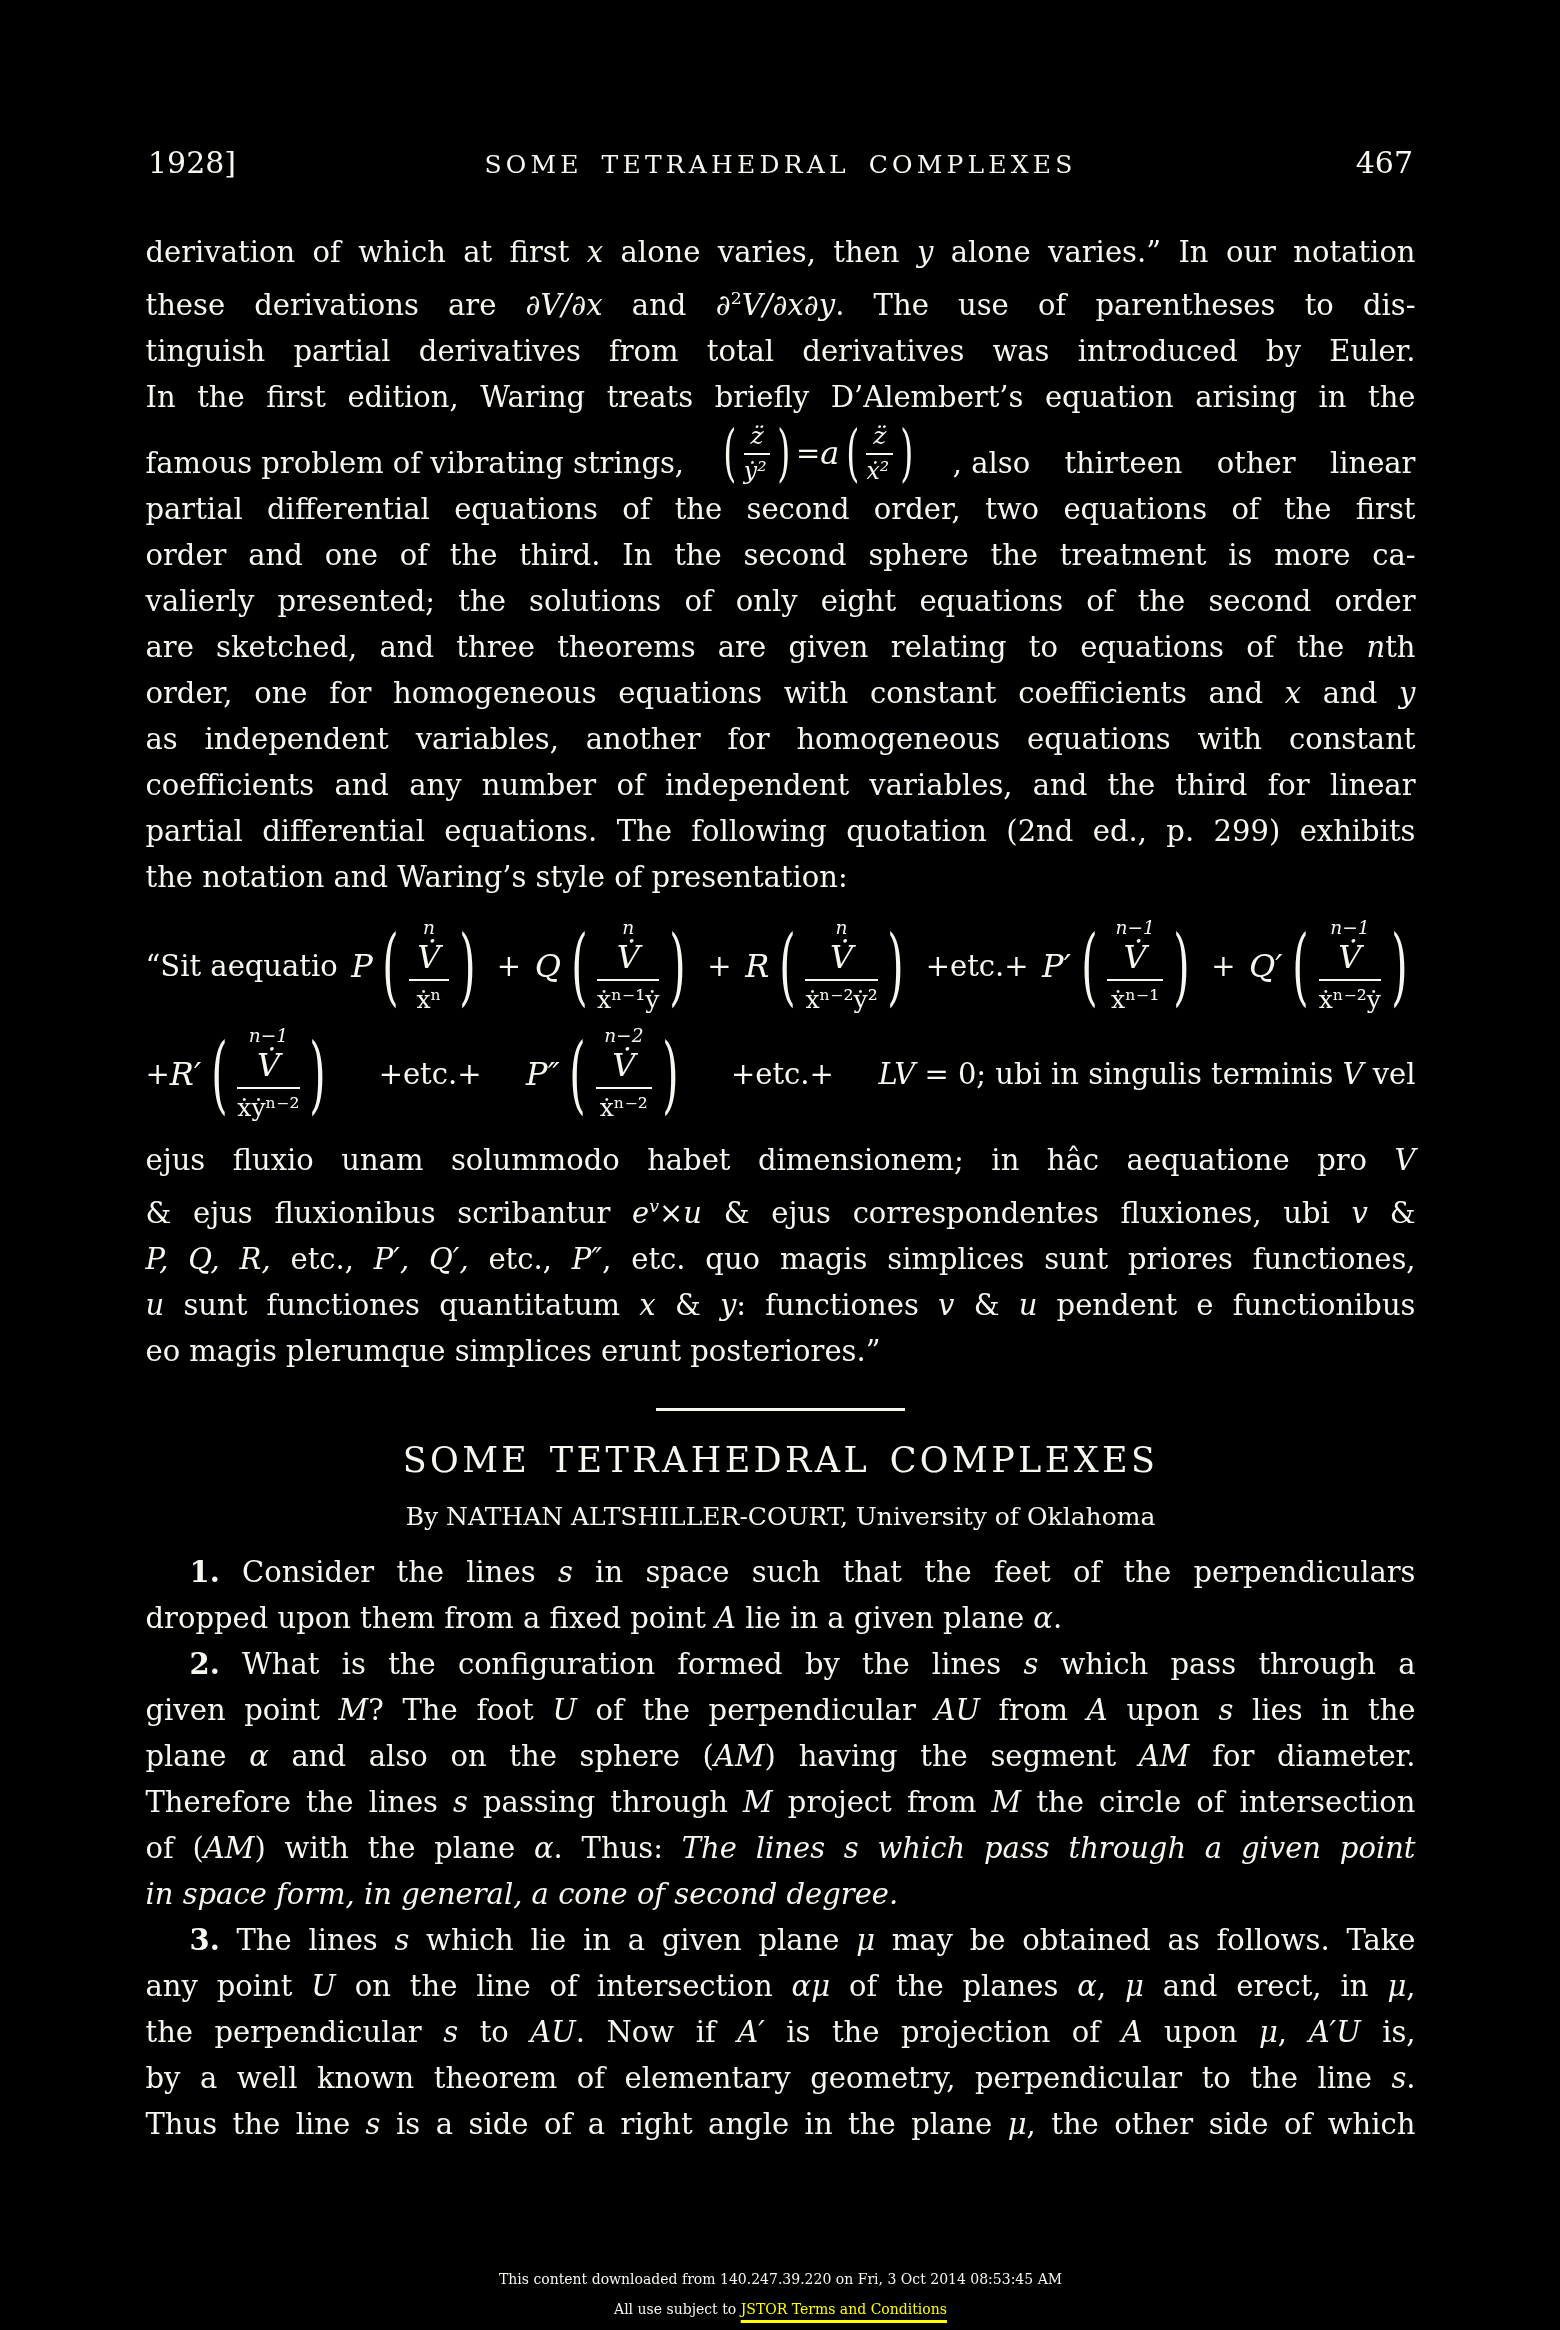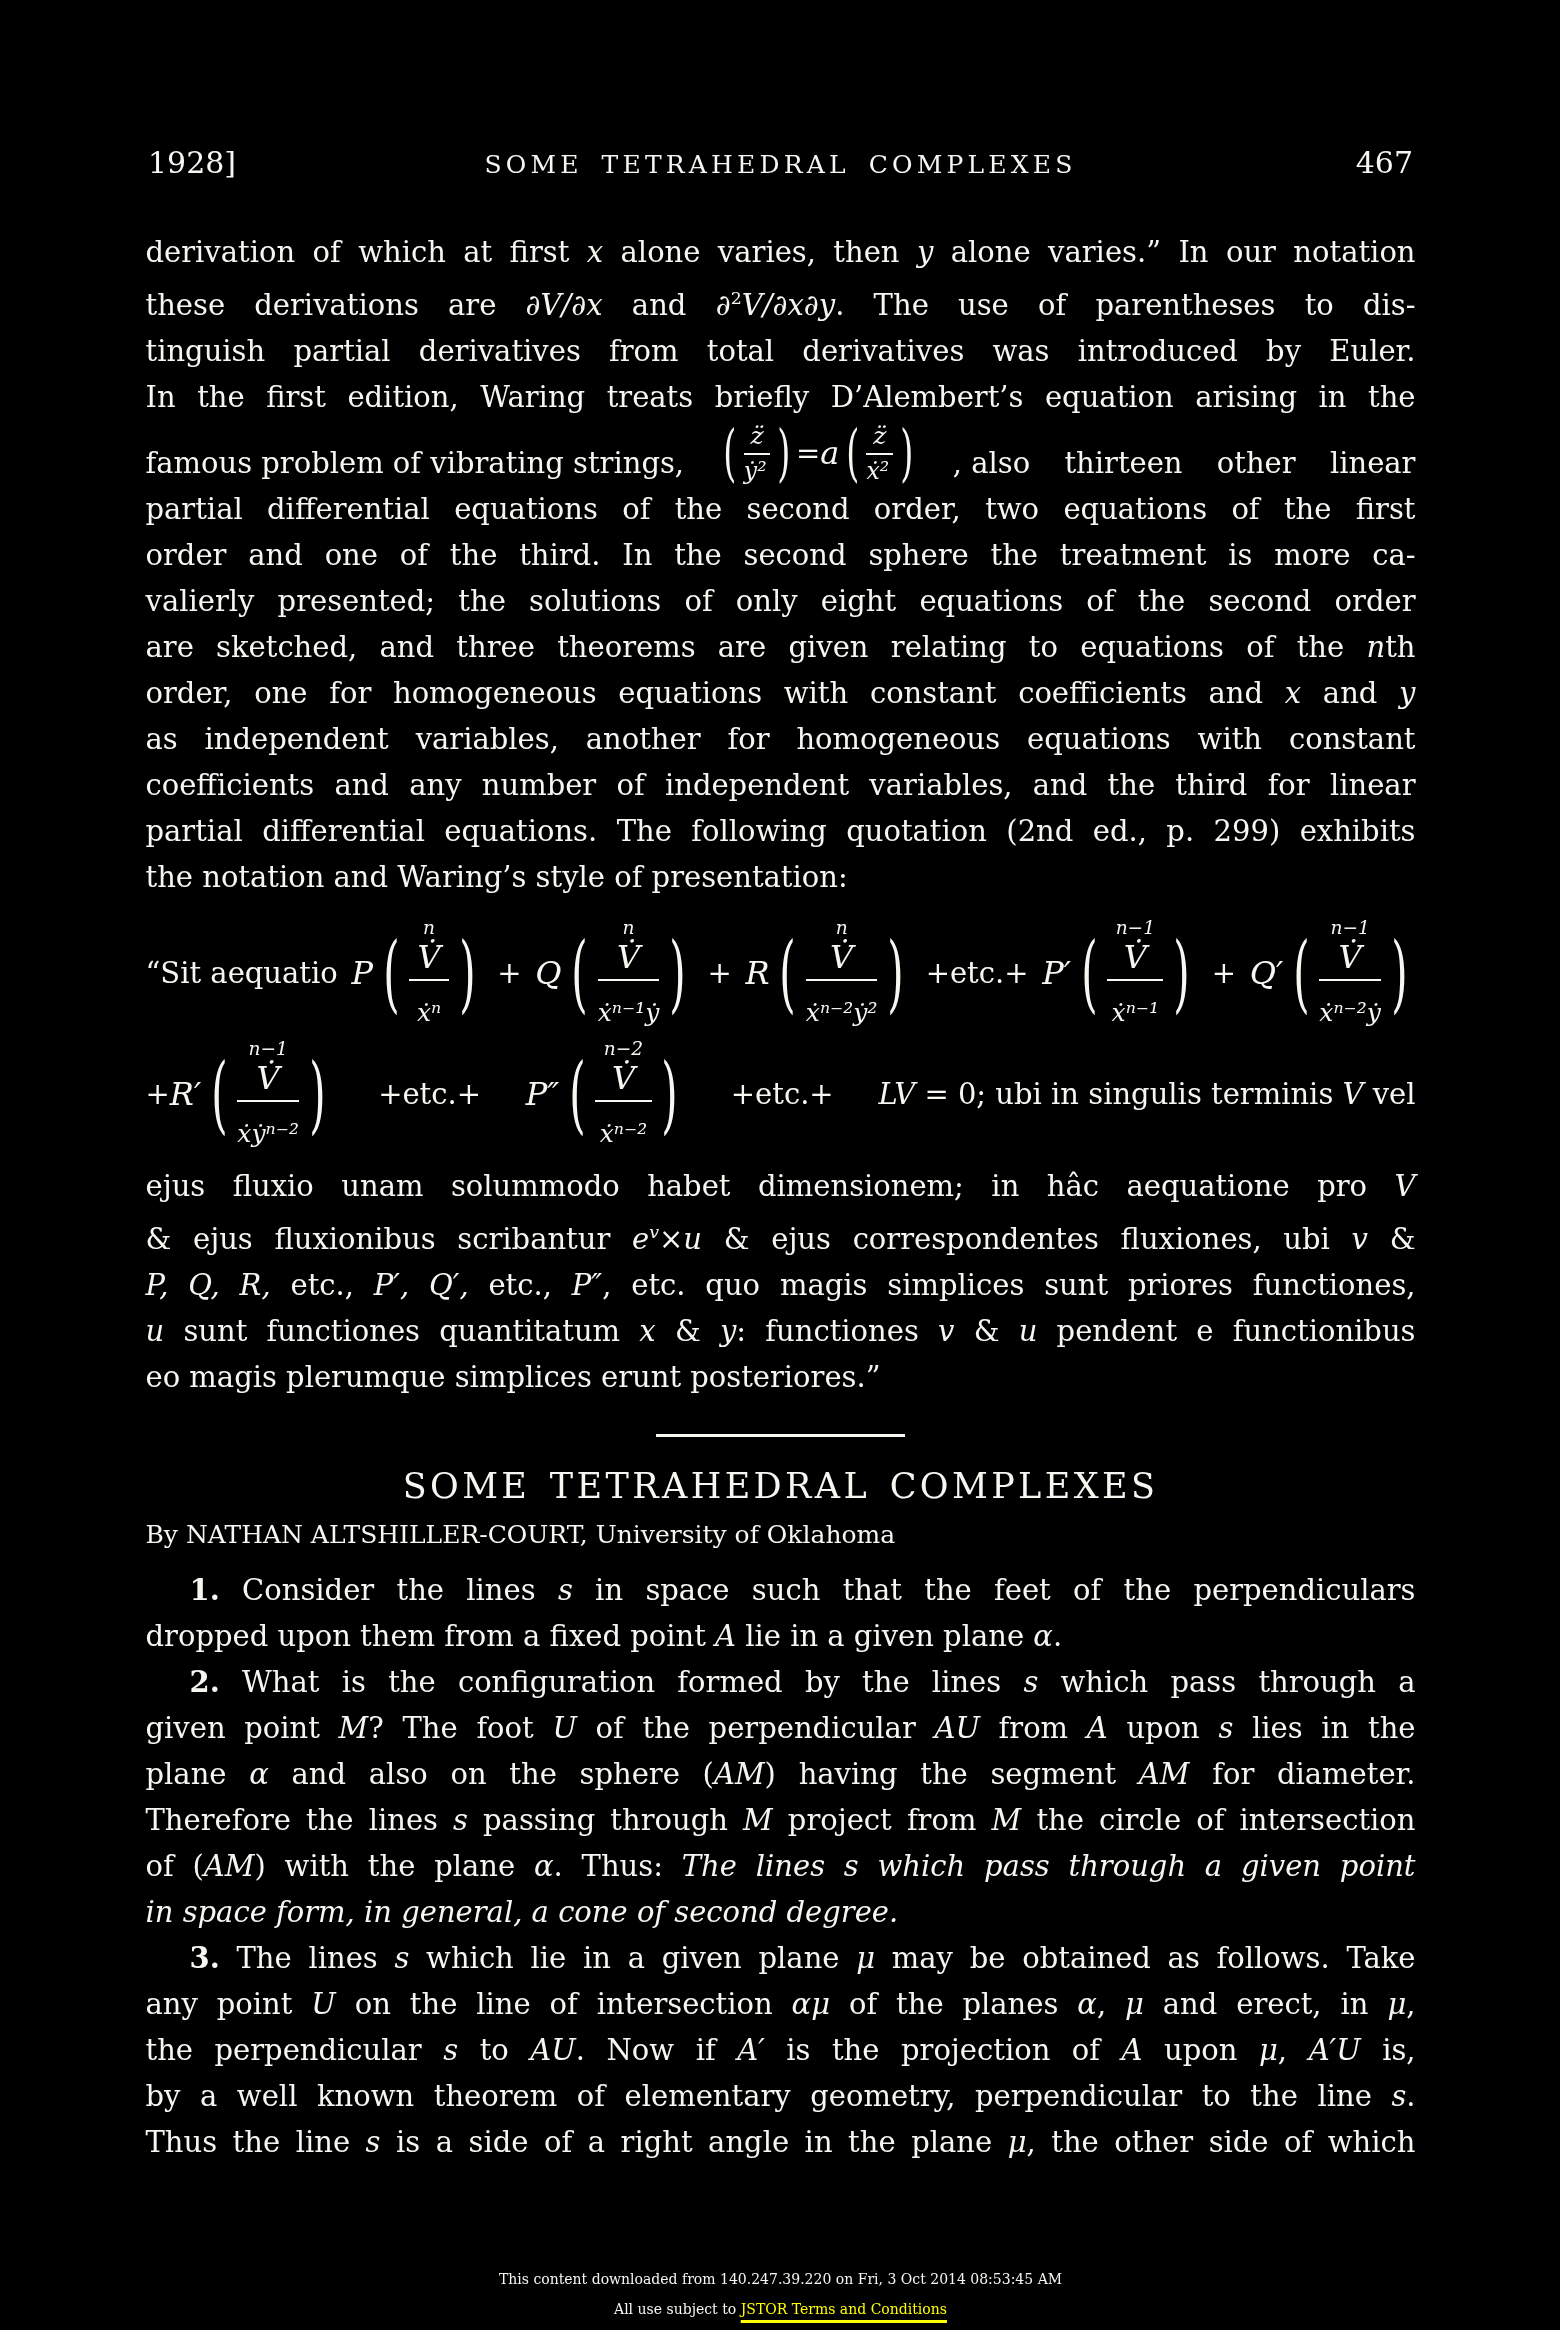--- a/index.html
+++ b/index.html
@@ -44,28 +44,28 @@
   .formula-block { margin:17px 0 13.5px 0; }
   .formula-line { display:flex; justify-content:space-between; align-items:center; margin:8.4px 0; }
   .flead { font-size:29px; }
   .term { display:inline-flex; align-items:center; }
   .coeff { font-style:italic; font-size:32px; padding-right:1.7px; }
   .lp, .rp { display:inline-block; font-size:84px; line-height:1; transform:scaleX(.5); font-weight:400; }
   .frac { display:inline-block; text-align:center; margin:0 1.7px; }
   .ftop { display:block; border-bottom:2.5px solid currentColor; padding:0 8.4px 3.4px 8.4px; }
   .fsup { display:block; font-style:italic; font-size:18.6px; line-height:22px; }
   .fnum { display:block; font-style:italic; font-size:32px; line-height:37px; }
-  .fden { display:block; font-style:italic; font-size:25px; line-height:32px; padding-top:16px; }
+  .fden { display:block; font-size:25px; line-height:32px; padding-top:3px; }
   .plus { font-size:29px; }
   .ftail { font-size:29px; }
 
   
   .rule { width:249px; height:2.5px; background:#f7f6f1; margin:34px auto 0 auto; }
   .sec-title { text-align:center; font-size:35px; letter-spacing:3.4px; word-spacing:5px; margin-top:29px; }
-  .byline { font-size:25px; margin-top:14px; }
+  .byline { text-align:center; font-size:25px; margin-top:22px; }
   .article { margin-top:18px; }
 
   
   .footer { position:absolute; left:0; right:0; bottom:6px; text-align:center; font-size:14px; line-height:29.5px; }
   .footer a { text-decoration:underline; text-decoration-thickness:2.5px; text-underline-offset:5.9px;text-align:right; }
 </style>
 </head>
 <body>
 
 <div class="page" style="background: #000000; color: rgb(247, 246, 241);">

